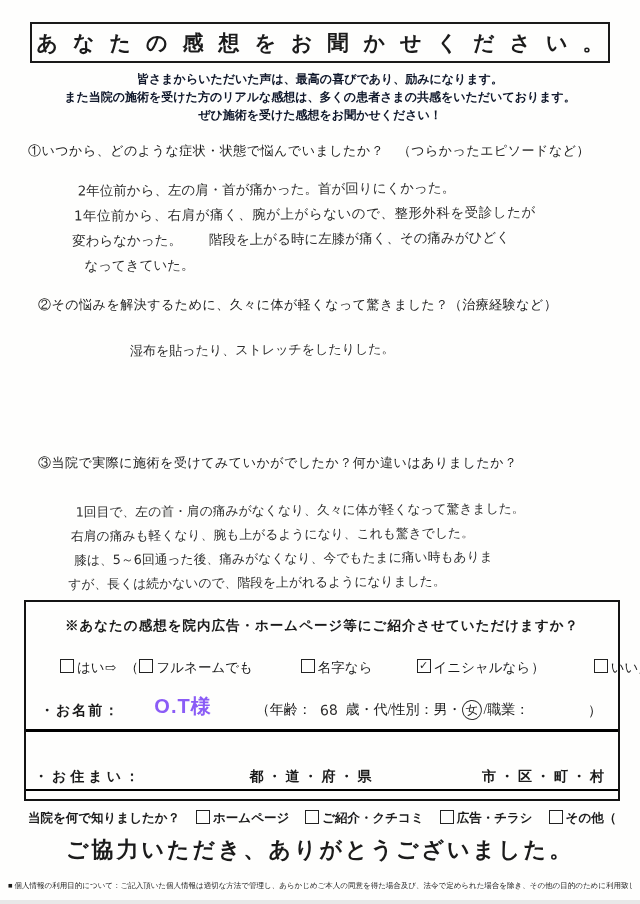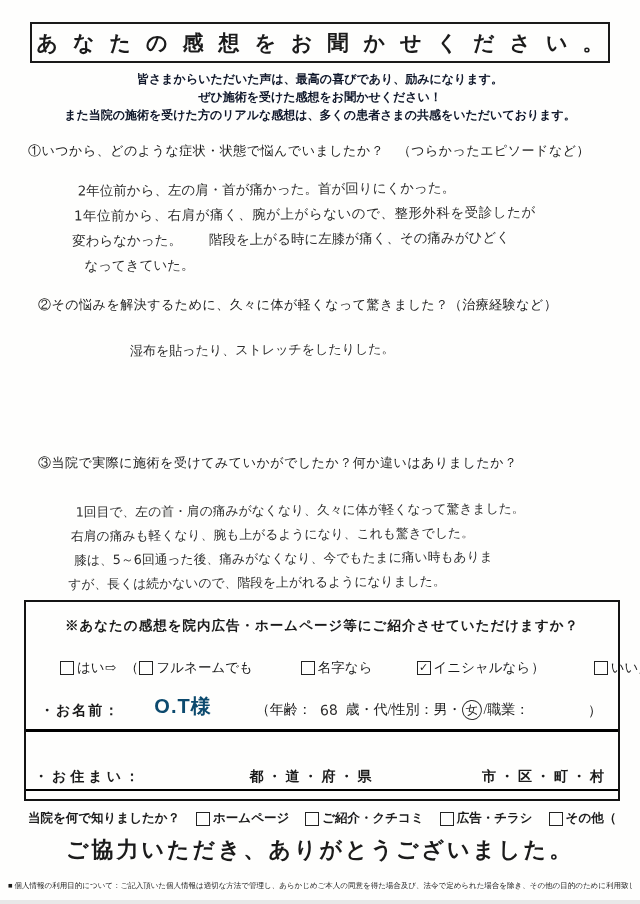--- a/index.html
+++ b/index.html
@@ -32,32 +32,32 @@
   .ans1 .hw-line:nth-child(4){margin-left:12px;}
   .ans2{margin:26px 0 0 130px;font-size:13px;}
   .ans3{margin:26px 0 0 68px;font-size:12.8px;line-height:24px;}
   .ans3 .hw-line:nth-child(1){margin-left:8px;}
   .ans3 .hw-line:nth-child(2){margin-left:3px;}
   .ans3 .hw-line:nth-child(3){margin-left:6px;}
   
   .consent-box{margin:6px 20px 0 24px;border:2px solid #141414;}
   .consent-title{text-align:center;padding:15px 0 2px;font-size:13.5px;font-weight:600;letter-spacing:1px;}
   .consent-opts{display:flex;align-items:center;margin:22px 0 0 34px;font-size:13.5px;white-space:nowrap;}
-  .opt{display:flex;align-items:center;}
+  .opt{display:flex;align-items:flex-start;}
   .opt .pre,.opt .suf{margin:0 1px;}
   .cb{display:inline-block;width:12px;height:12px;border:1.5px solid #222;
       margin-right:3px;text-align:center;line-height:12px;font-size:11px;
       font-weight:700;color:#222;
       font-family:"DejaVu Sans","Liberation Sans",sans-serif;flex:0 0 auto;}
   .gap1{margin-left:8px;} .gap2{margin-left:48px;} .gap3{margin-left:44px;} .gap4{margin-left:48px;}
   .name-row{display:flex;align-items:flex-end;margin-top:14px;
     border-bottom:3px solid #000;padding:2px 14px 9px 14px;font-size:14px;}
   .name-label{letter-spacing:2px;font-weight:600;}
   .name-value{margin-left:34px;font-family:"Liberation Sans","DejaVu Sans",sans-serif;
-    font-weight:700;font-size:20px;letter-spacing:1px;color:#0c4a6e;}
+    font-weight:700;font-size:20px;letter-spacing:1px;color:#8b5cf6;}
   .age-group{margin-left:44px;display:flex;align-items:center;}
   .age-value{margin:0 8px;font-size:14px;transform:rotate(-4deg);}
   .gender-circle{display:inline-block;width:18px;height:18px;border:1.5px solid #333;
     border-radius:50%;text-align:center;line-height:18px;font-size:12px;
     transform:rotate(-8deg);margin:0 1px;}
   .paren-close{margin-left:auto;margin-right:2px;}
   .addr-row{display:flex;justify-content:space-between;align-items:flex-end;
     margin:36px 0 8px 0;border-bottom:2px solid #000;
     padding:0 10px 3px 8px;font-size:14px;letter-spacing:4px;font-weight:600;gap:16px;}
   
@@ -73,22 +73,22 @@
 <body>
 
 <div class="page">
 
   <div class="header-box">
     <span>あなたの感想をお聞かせください。</span>
   </div>
 
   <div class="intro">
     <div>皆さまからいただいた声は、最高の喜びであり、励みになります。</div>
+    <div>また当院の施術を受けた方のリアルな感想は、多くの患者さまの共感をいただいております。</div>
     <div>ぜひ施術を受けた感想をお聞かせください！</div>
-    <div>また当院の施術を受けた方のリアルな感想は、多くの患者さまの共感をいただいております。</div>
   </div>
 
   <div class="q-label q1">①いつから、どのような症状・状態で悩んでいましたか？　（つらかったエピソードなど）</div>
   <div class="hw ans ans1">
     <div class="hw-line">2年位前から、左の肩・首が痛かった。首が回りにくかった。</div>
     <div class="hw-line">1年位前から、右肩が痛く、腕が上がらないので、整形外科を受診したが</div>
     <div class="hw-line">変わらなかった。　　階段を上がる時に左膝が痛く、その痛みがひどく</div>
     <div class="hw-line">なってきていた。</div>
   </div>
 

